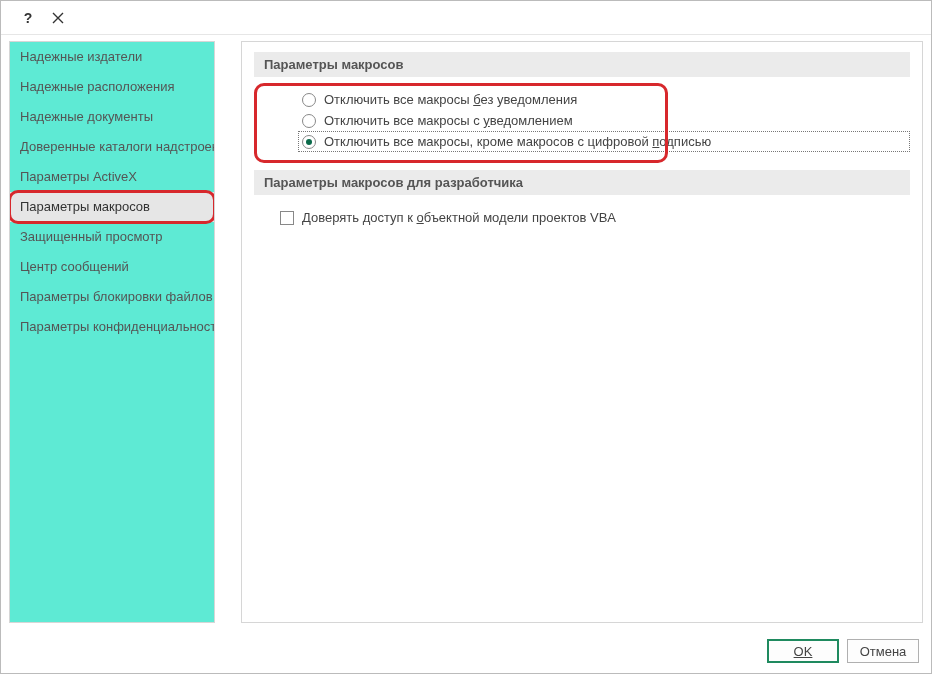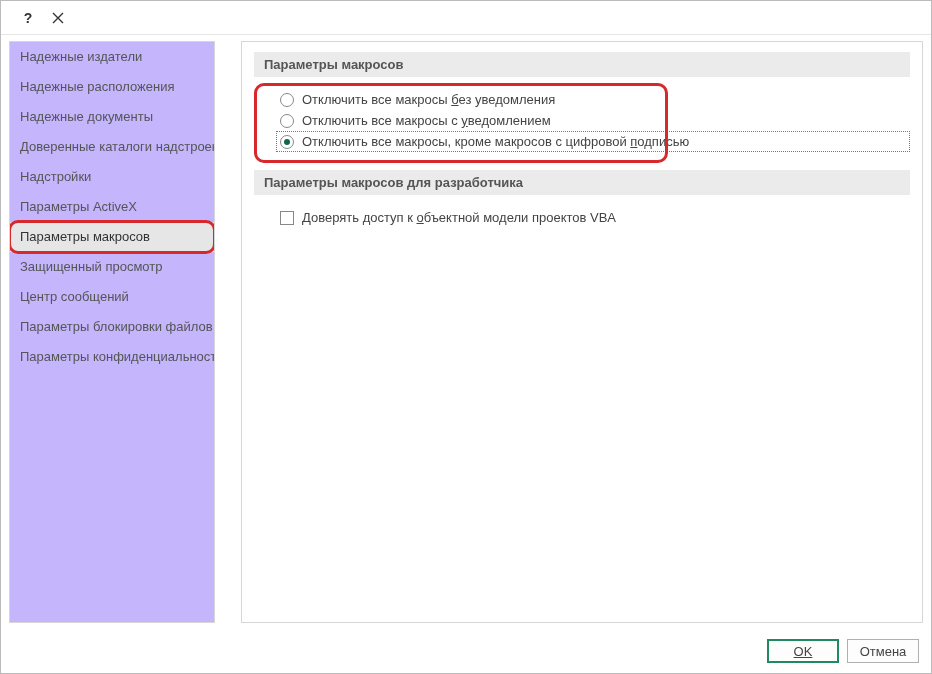--- a/index.html
+++ b/index.html
@@ -43,21 +43,21 @@
   .body {
     flex: 1;
     display: flex;
     padding: 6px 8px;
     gap: 26px;
     min-height: 0;
   }
   .sidebar {
     width: 206px;
     border: 1px solid #d6d6d6;
-    background: #c4b5fd;
+    background: #5eead4;
     overflow: hidden;
   }
   .sidebar-item {
     padding: 7px 10px;
     font-size: 13px;
     color: #555;
     cursor: pointer;
     border-bottom: 1px solid transparent;
     white-space: nowrap;
   }
@@ -165,36 +165,35 @@
         </svg>
     </div>
   </div>
 
   <div class="body">
     <div class="sidebar" style="position:relative;">
       <div class="sidebar-item"><span>Надежные издатели</span></div>
       <div class="sidebar-item"><span>Надежные расположения</span></div>
       <div class="sidebar-item"><span>Надежные документы</span></div>
       <div class="sidebar-item"><span>Доверенные каталоги надстроек</span></div>
-      <div class="sidebar-item"><span>Надстройки</span></div>
       <div class="sidebar-item"><span>Параметры ActiveX</span></div>
       <div class="sidebar-item-wrap">
         <div class="sidebar-item selected"><span>Параметры макросов</span></div>
         <div class="highlight-frame" style="left:-2px;right:-2px;top:-2px;bottom:-2px;"></div>
       </div>
       <div class="sidebar-item"><span>Защищенный просмотр</span></div>
       <div class="sidebar-item"><span>Центр сообщений</span></div>
       <div class="sidebar-item"><span>Параметры блокировки файлов</span></div>
       <div class="sidebar-item"><span>Параметры конфиденциальности</span></div>
     </div>
 
     <div class="content">
       <div class="group-header">Параметры макросов</div>
 
-      <div style="position:relative;">
+      <div style="position:relative;padding-left:22px;">
         <div class="options">
           <div class="option-row">
             <span class="radio"></span>
             <label><span>Отключить все макросы </span><span class="underline-letter">б</span><span>ез уведомления</span></label>
           </div>
           <div class="option-row">
             <span class="radio"></span>
             <label><span>Отключить все макросы с </span><span class="underline-letter">у</span><span>ведомлением</span></label>
           </div>
           <div class="option-row selected-focus">

